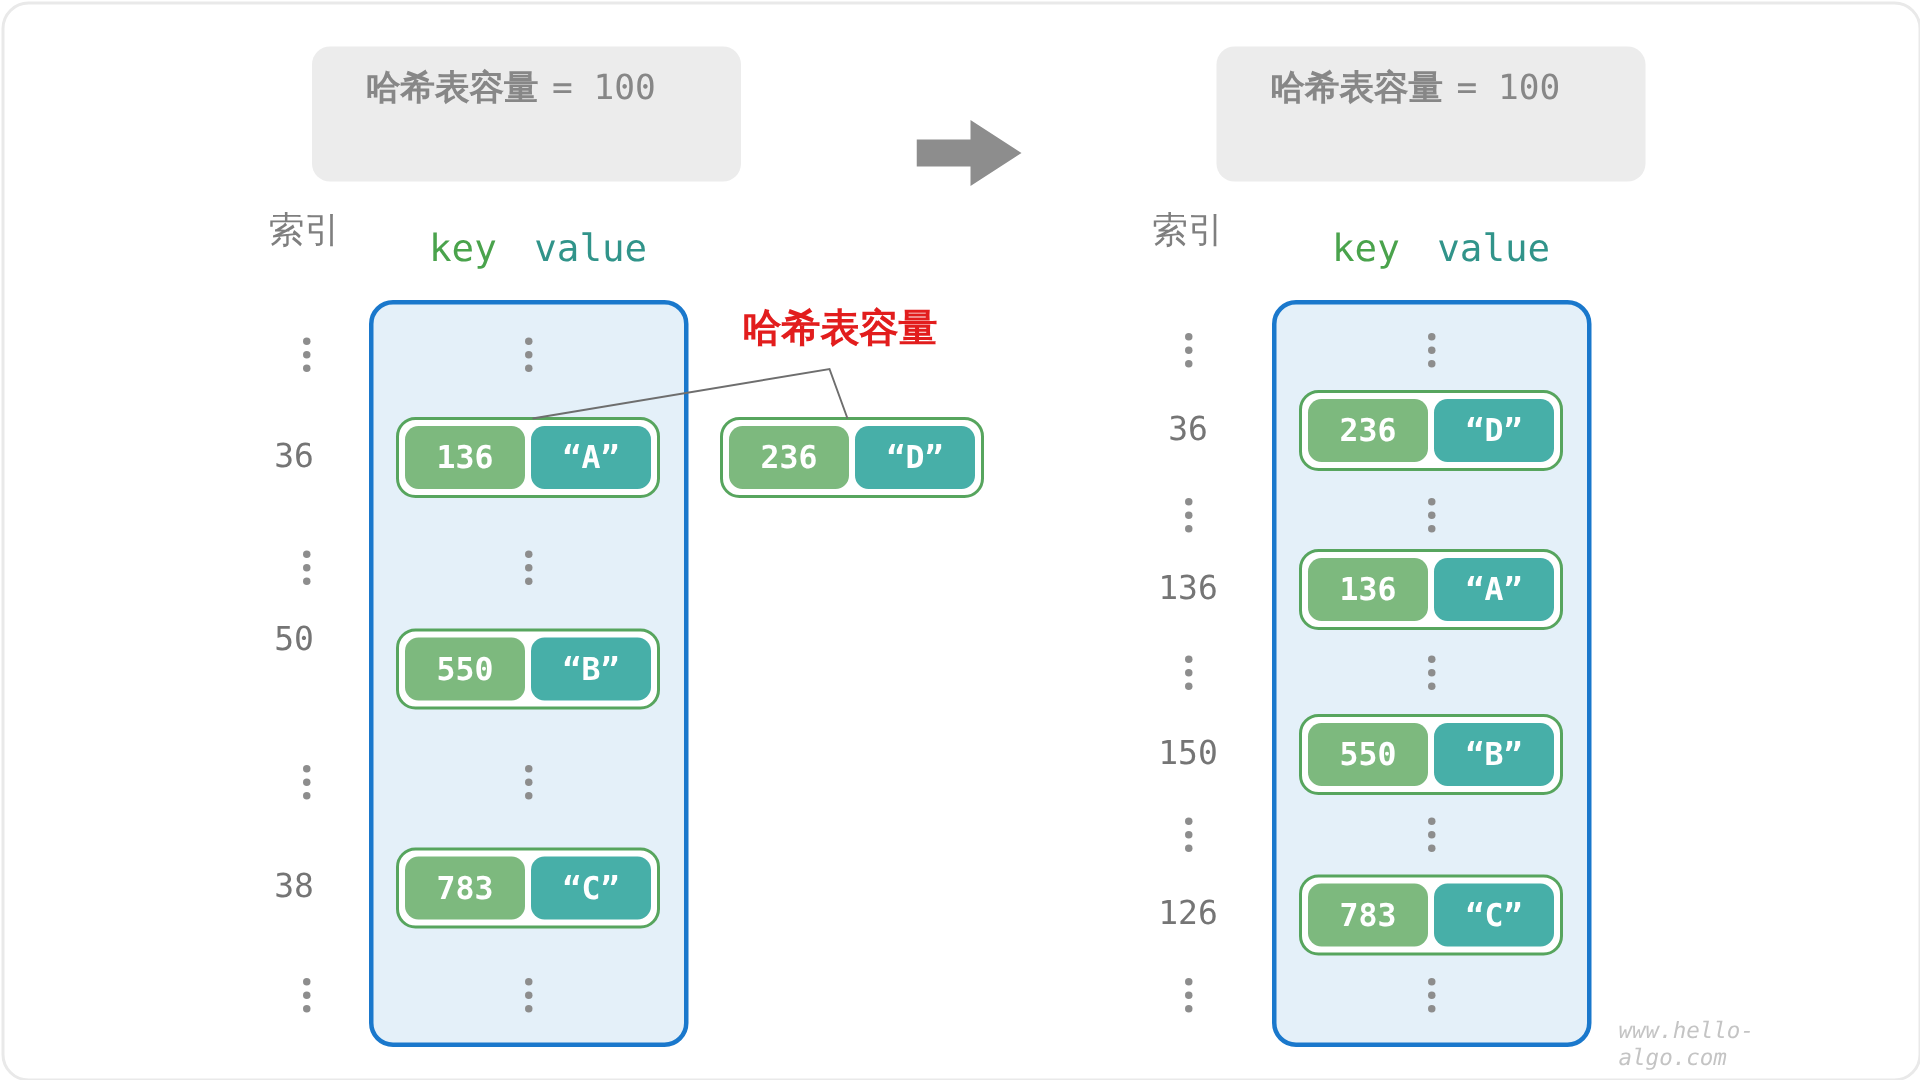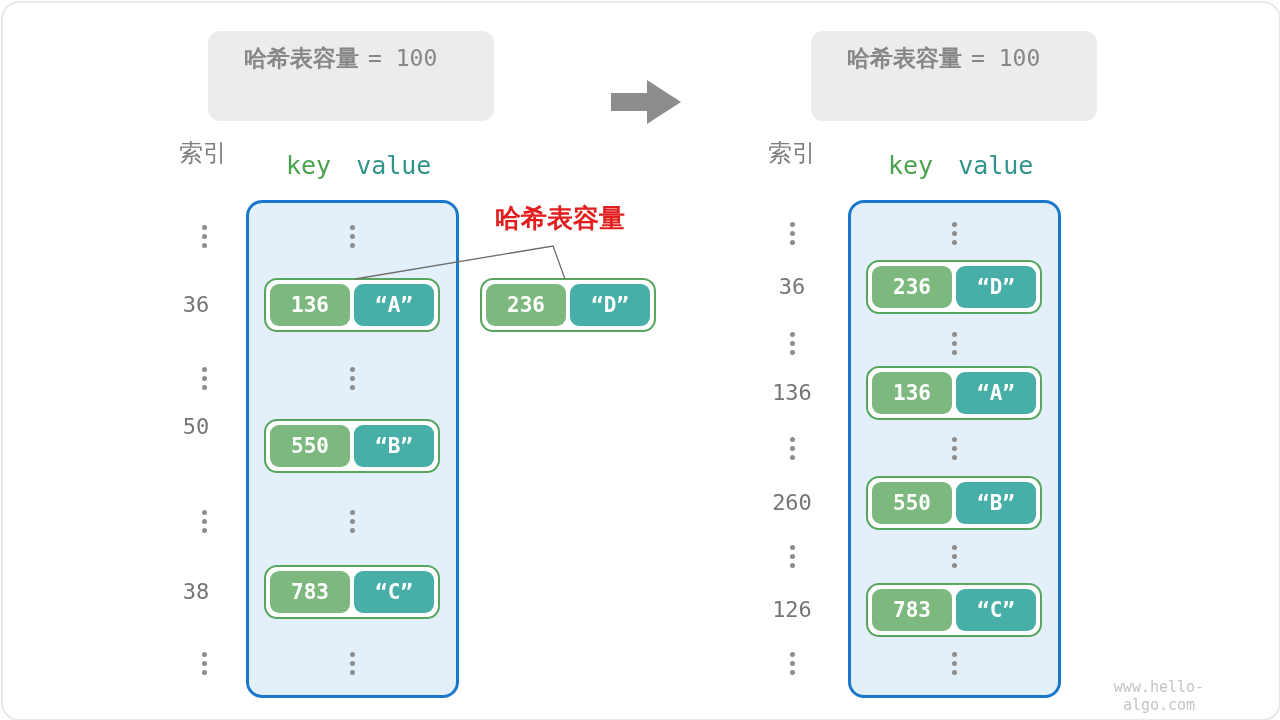--- a/index.html
+++ b/index.html
@@ -39,22 +39,22 @@
     display:flex;align-items:center;justify-content:center;gap:4px;box-sizing:border-box;}
   .cell{width:80px;height:42px;border-radius:9px;color:#fff;
     font-family:"DejaVu Sans Mono","Liberation Mono",monospace;font-size:21px;font-weight:bold;
     display:flex;align-items:center;justify-content:center;}
   .cell.key{background:var(--key-fill,#7db97e);}
   .cell.val{background:var(--value-fill,#47afa8);}
   
   .collision{position:absolute;left:492px;top:198px;font-size:26px;font-weight:bold;
     color:var(--collision-red,#e21d1d);white-space:nowrap;}
   svg.overlay{position:absolute;left:0;top:0;pointer-events:none;}
-  .watermark{position:absolute;left:1076px;top:675px;width:160px;text-align:center;
-    font-family:"DejaVu Sans Mono","Liberation Mono",monospace;font-size:15px;color:#c4c4c4;}
+  .watermark{position:absolute;left:1076px;top:675px;width:160px;text-align:left;
+    font-family:"DejaVu Sans Mono","Liberation Mono",monospace;font-size:15px;color:#c4c4c4;font-style:italic;}
 </style>
 </head>
 <body>
 
 <div class="card">
 
   <div class="info-box" style="left:205px;top:28px">
     <div class="info-line">
       <span class="cn">哈希表容量</span><span class="code">= 100</span>
     </div>
@@ -200,21 +200,21 @@
       <span class="dot"></span>
     </div>
   <div class="dots" style="left:939px;top:649px">
       <span class="dot"></span>
       <span class="dot"></span>
       <span class="dot"></span>
     </div>
 
   <div class="idx" style="left:749px;top:271px">36</div>
   <div class="idx" style="left:749px;top:377px">136</div>
-  <div class="idx" style="left:749px;top:487px">260</div>
+  <div class="idx" style="left:749px;top:487px">150</div>
   <div class="idx" style="left:749px;top:594px">126</div>
 
   <div class="pair" style="left:863px;top:257px">
     <div class="cell key">236</div>
     <div class="cell val">“D”</div>
   </div>
   <div class="pair" style="left:863px;top:363px">
     <div class="cell key">136</div>
     <div class="cell val">“A”</div>
   </div>

